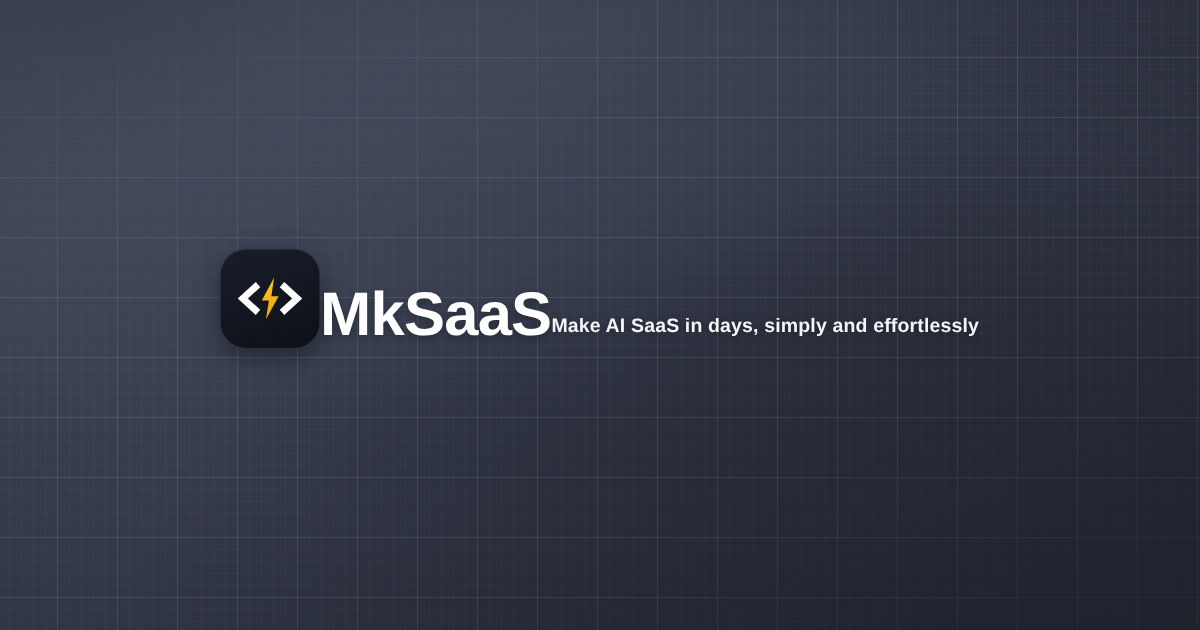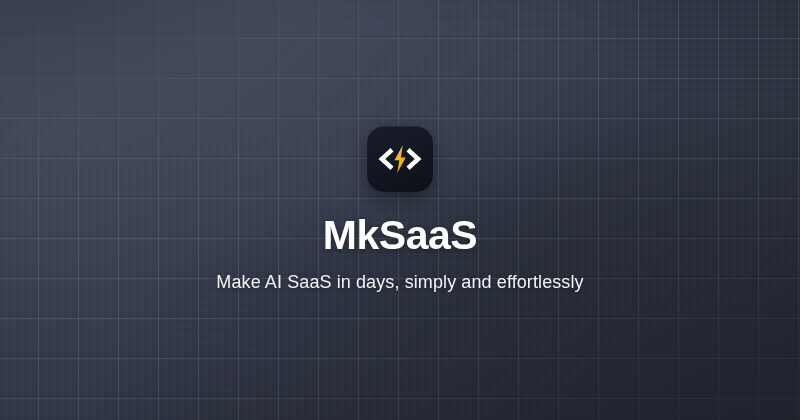--- a/index.html
+++ b/index.html
@@ -73,21 +73,21 @@
     inset: 0;
     background: radial-gradient(120% 105% at 50% 46%, rgba(0,0,0,0) 38%, rgba(0,0,0,0.17) 78%, rgba(0,0,0,0.30) 100%);
     pointer-events: none;
   }
 
   
   .content {
     position: absolute;
     inset: 0;
     display: flex;
-    flex-direction: column;
+    flex-direction: row;
     align-items: center;
     justify-content: center;
     z-index: 5;
   }
 
   
   .logo {
     width: 66px;
     height: 66px;
     border-radius: 17px;
@@ -109,22 +109,22 @@
     font-weight: 700;
     letter-spacing: -0.5px;
     color: #ffffff;
     line-height: 1.05;
     text-shadow: 0 2px 6px rgba(0,0,0,0.30);
   }
 
   
   .subtitle {
     margin: 14px 0 0 0;
-    font-size: 18px;
-    font-weight: 400;
+    font-size: 13px;
+    font-weight: 700;
     letter-spacing: 0.1px;
     color: #f2f4f8;
     line-height: 1.3;
     text-shadow: 0 1px 4px rgba(0,0,0,0.32);
   }
 </style>
 </head>
 <body>
 
 <div class="card">

